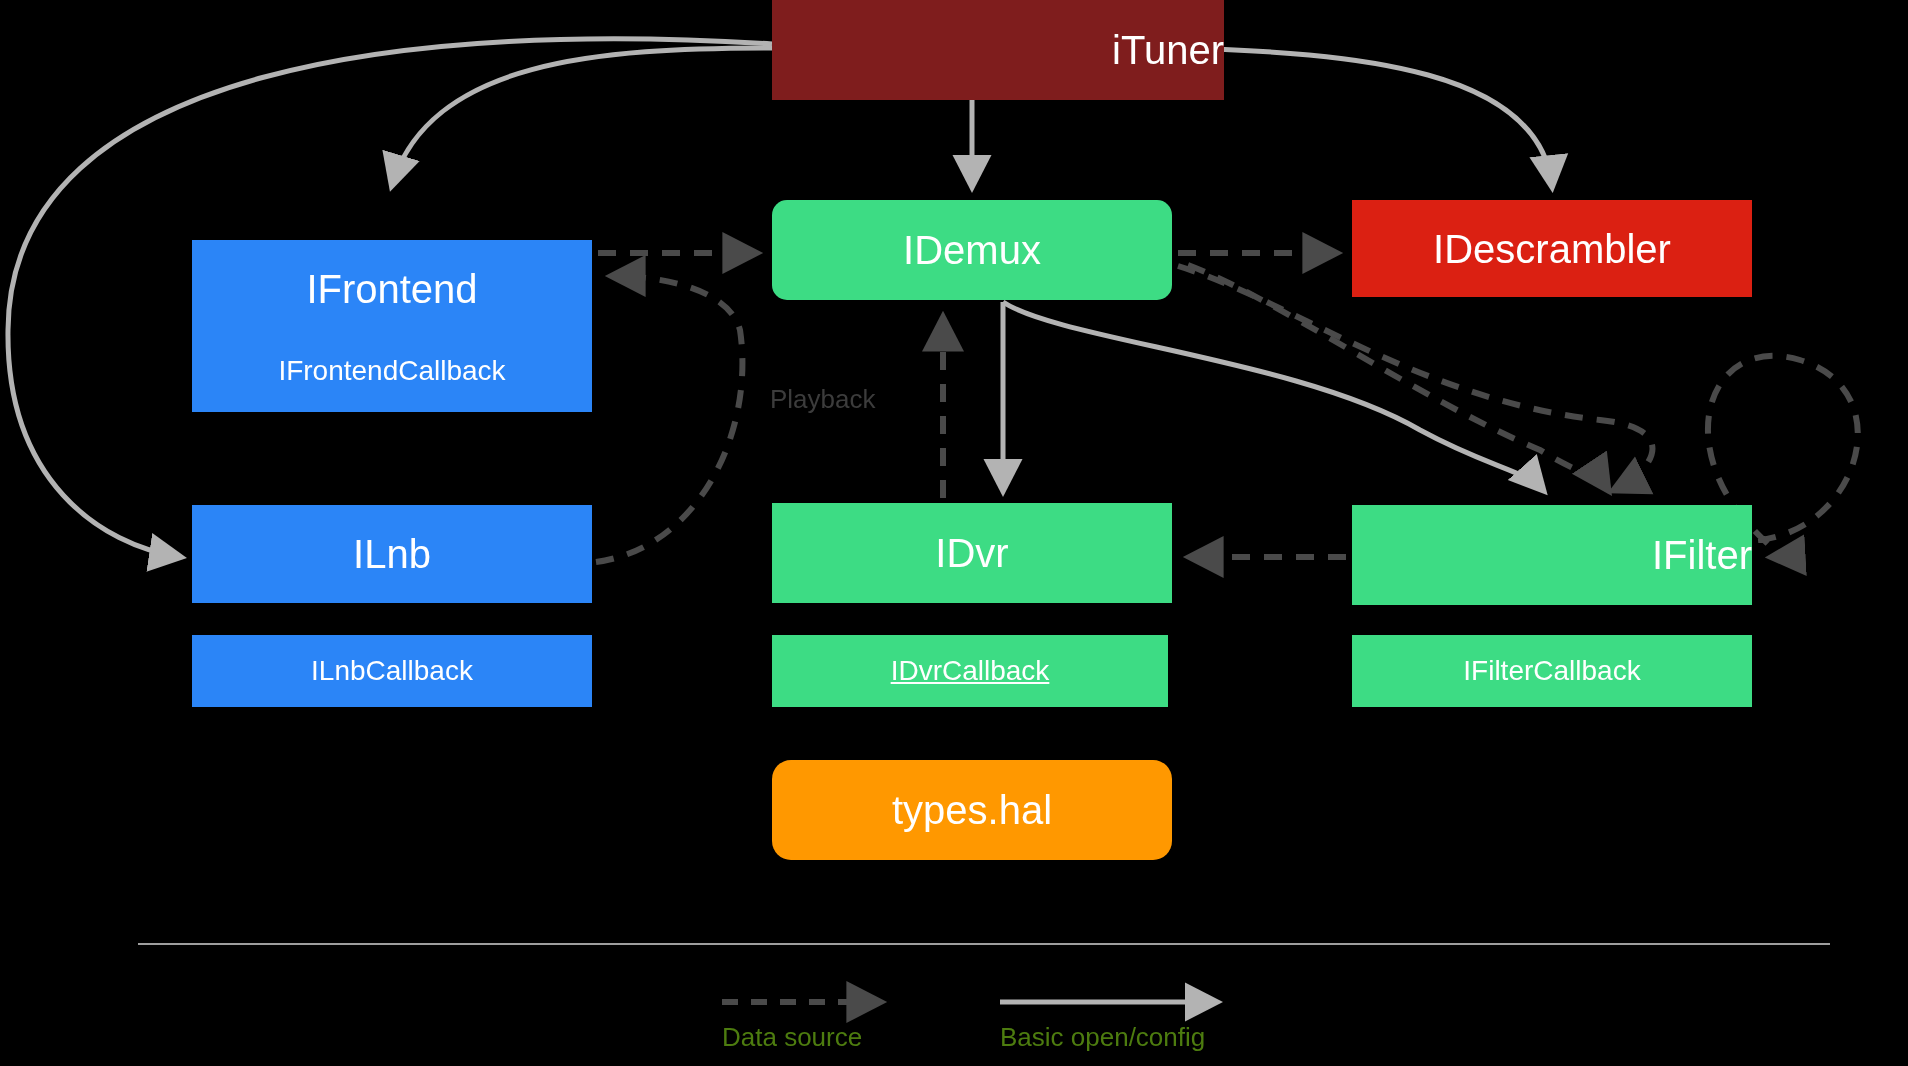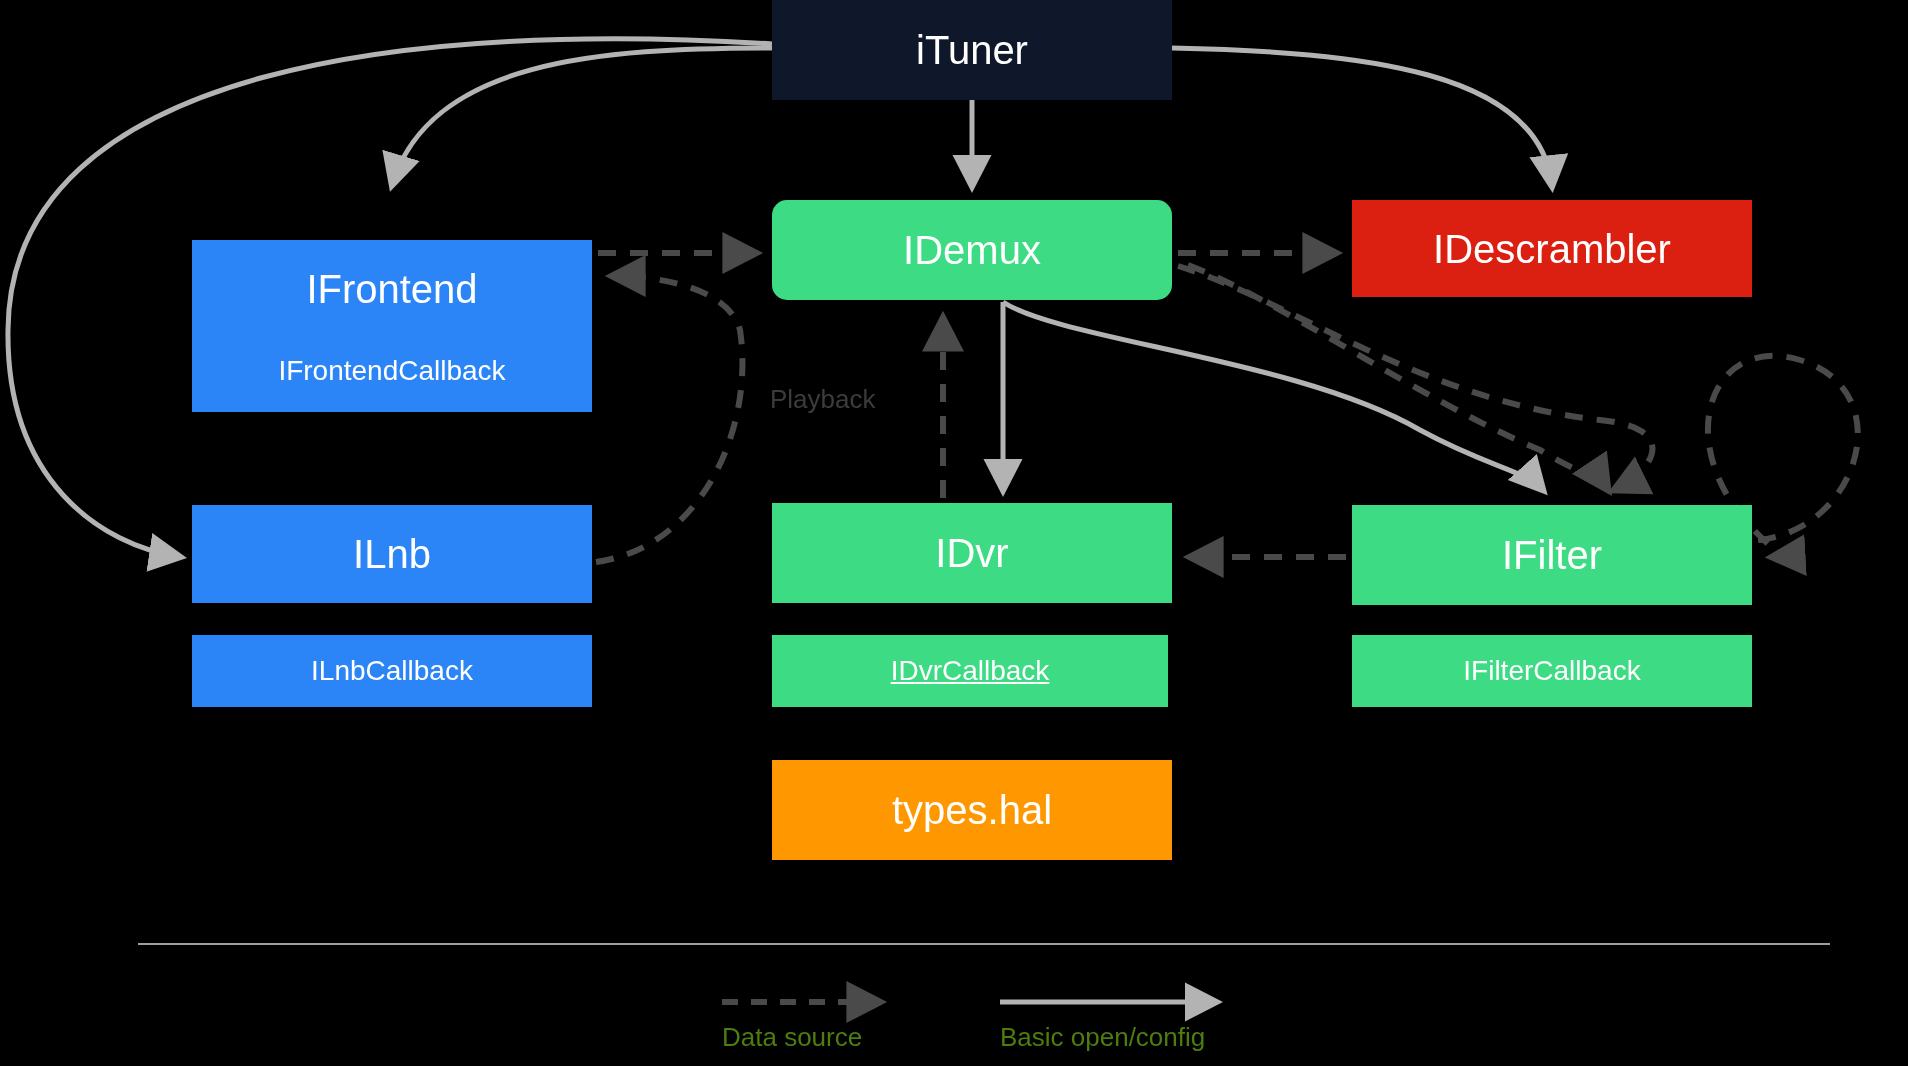--- a/index.html
+++ b/index.html
@@ -52,21 +52,21 @@
     <line class="sep-line" x1="138" y1="944" x2="1830" y2="944" stroke="#9E9E9E" stroke-width="2"></line>
 
     <g>
       <line x1="722" y1="1002" x2="880" y2="1002" stroke="#4A4A4A" stroke-width="6" stroke-dasharray="16 13" marker-end="url(#ah-dash)"></line>
     </g>
     <g>
       <line x1="1000" y1="1002" x2="1216" y2="1002" stroke="#B3B3B3" stroke-width="5" marker-end="url(#ah-solid)"></line>
     </g>
   </svg>
 
-  <div class="node primary" style="left:772px;top:0px;width:400px;height:100px;background:#0f172a;">
+  <div class="node primary" style="left:772px;top:0px;width:452px;height:100px;background:#7f1d1d;justify-content:flex-end;">
     <span>iTuner</span>
   </div>
 
   <div class="node primary" style="left:192px;top:200px;width:400px;height:97px;background:#2B85F7;margin-top:40px;">
     <span>IFrontend</span>
   </div>
 
   <div class="node callback" style="left:192px;top:330px;width:400px;height:82px;background:#2B85F7;">
     <span>IFrontendCallback</span>
   </div>
@@ -84,29 +84,29 @@
   </div>
 
   <div class="node primary" style="left:772px;top:503px;width:400px;height:100px;background:#3DDC84;">
     <span>IDvr</span>
   </div>
 
   <div class="node callback" style="left:772px;top:635px;width:396px;height:72px;background:#3DDC84;text-decoration:underline;">
     <span>IDvrCallback</span>
   </div>
 
-  <div class="node primary" style="left:772px;top:760px;width:400px;height:100px;background:#FF9800;">
+  <div class="node primary" style="left:772px;top:760px;width:400px;height:100px;background:#FF9800;border-radius:19px;">
     <span>types.hal</span>
   </div>
 
   <div class="node primary" style="left:1352px;top:200px;width:400px;height:97px;background:#DB2012;">
     <span>IDescrambler</span>
   </div>
 
-  <div class="node primary" style="left:1352px;top:505px;width:400px;height:100px;background:#3DDC84;">
+  <div class="node primary" style="left:1352px;top:505px;width:400px;height:100px;background:#3DDC84;justify-content:flex-end;">
     <span>IFilter</span>
   </div>
 
   <div class="node callback" style="left:1352px;top:635px;width:400px;height:72px;background:#3DDC84;">
     <span>IFilterCallback</span>
   </div>
 
   <div class="lbl" style="left:770px;top:384px;">Playback</div>
 
   <div class="legend-text" style="left:722px;top:1022px;">Data source</div>

